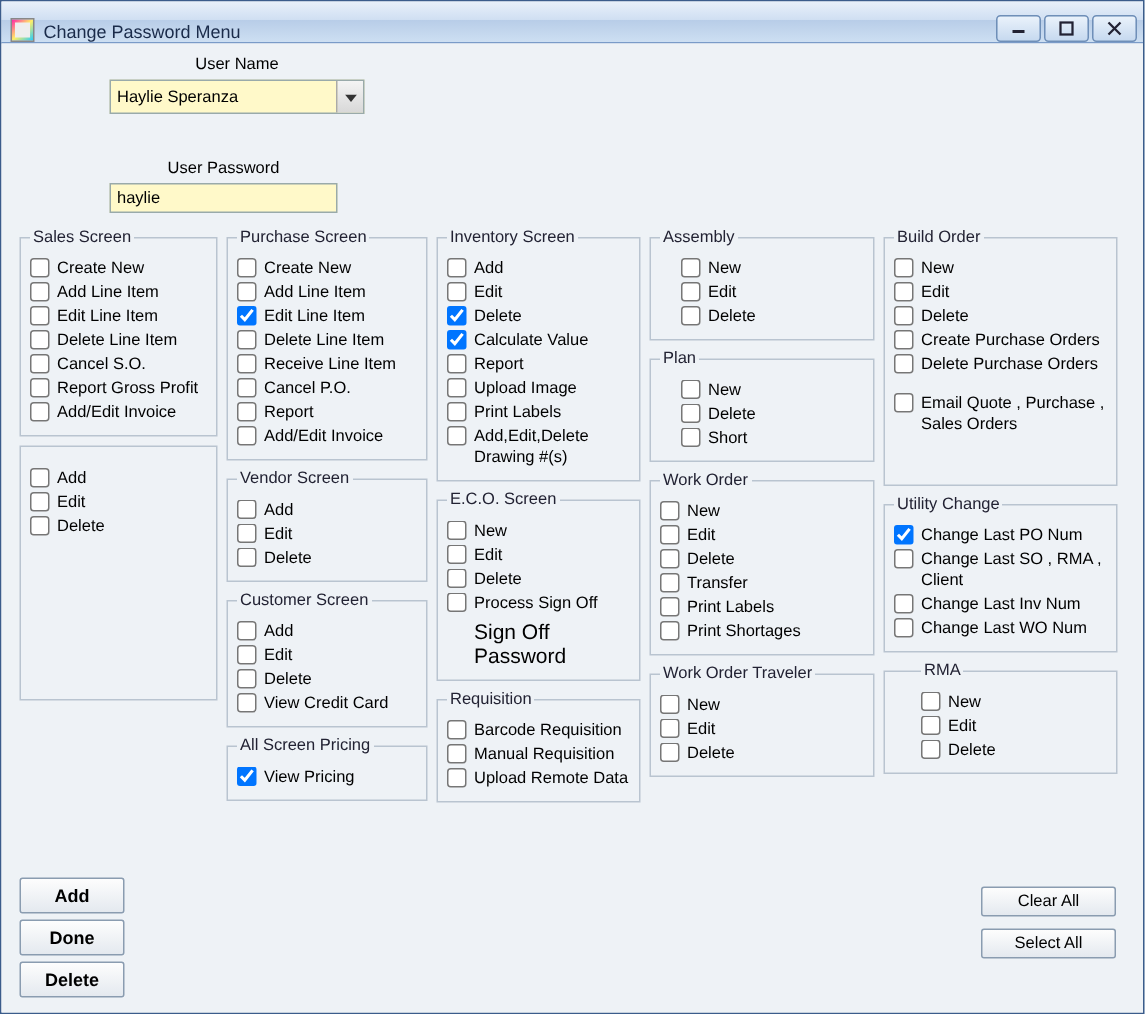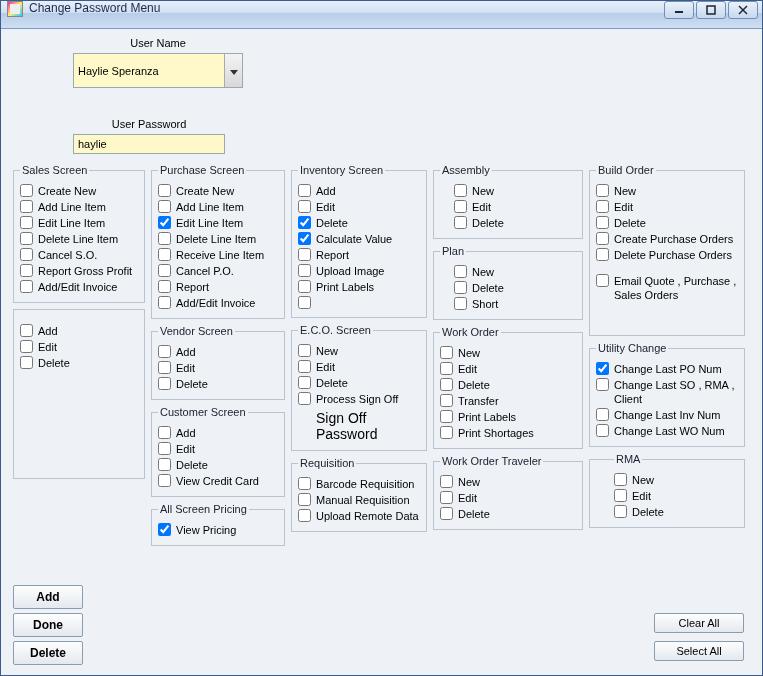--- a/index.html
+++ b/index.html
@@ -17,21 +17,21 @@
     border: 1px solid #3b5c8b;
     display: flex;
     flex-direction: column;
     box-shadow: 0 0 4px rgba(0,0,0,0.3);
   }
   .titlebar {
     height: 28px;
     background: linear-gradient(to bottom, #e8f0fa 0%, #d0dff2 45%, #b8cde8 46%, #cddff2 100%);
     border-bottom: 1px solid #7a9bc8;
     display: flex;
-    align-items: flex-start;
+    align-items: flex-end;
     padding: 0 4px 0 6px;
     color: #1a2b4a;
   }
   .titlebar .appicon {
     width: 16px; height: 16px;
     background: linear-gradient(135deg,#f2a 0%,#fe6 50%,#2cf 100%);
     border:1px solid #888;
     margin-right:6px;
     display:inline-block;
     position:relative;
@@ -67,21 +67,21 @@
     align-items:flex-start;
     flex-direction:column;
   }
   .topcol { flex:1; display:flex; flex-direction:column; align-items:center; }
   .toplabel { font-size:11px; margin-bottom:4px; }
   .combo {
     width:100%;
     display:flex;
     background:#fff9c9;
     border:1px solid #9aa;
-    height:35px;
+    height:23px;
   }
   .combo input {
     flex:1; border:none; background:transparent;
     font-size:11px; padding:2px 4px; outline:none;
   }
   .combo .dropbtn {
     width:18px;
     background:linear-gradient(to bottom,#f4f4f4,#d8d8d8);
     border-left:1px solid #aaa;
     display:flex; align-items:center; justify-content:center;
@@ -133,21 +133,21 @@
     font-size:14px;
     margin:4px 0 2px 18px;
   }
   .btnrow-left {
     position:absolute;
     left:12px; bottom:10px;
     display:flex; flex-direction:column; gap:4px;
   }
   .btnrow-right {
     position:absolute;
-    right:18px; bottom:14px;
+    right:18px; bottom:36px;
     display:flex; flex-direction:column; gap:8px;
     align-items:flex-end;
   }
   button.btn {
     font-family:inherit;
     font-size:11px;
     background:linear-gradient(to bottom,#fdfdfd,#e4e9ef);
     border:1px solid #8a9cb0;
     border-radius:2px;
     padding:3px 12px;
@@ -373,20 +373,21 @@
               <label class="chk">
                 <input type="checkbox" style="">
                 <span>Upload Image</span>
               </label>
               <label class="chk">
                 <input type="checkbox" style="">
                 <span>Print Labels</span>
               </label>
               <label class="chk">
                 <input type="checkbox" style="">
+                <span>Add,Edit,Delete Drawing #(s)</span>
               </label>
             </div>
         </fieldset>
         <fieldset class="group">
           <legend>E.C.O. Screen</legend>
           <div>
               <label class="chk">
                 <input type="checkbox" style="">
                 <span>New</span>
               </label>

